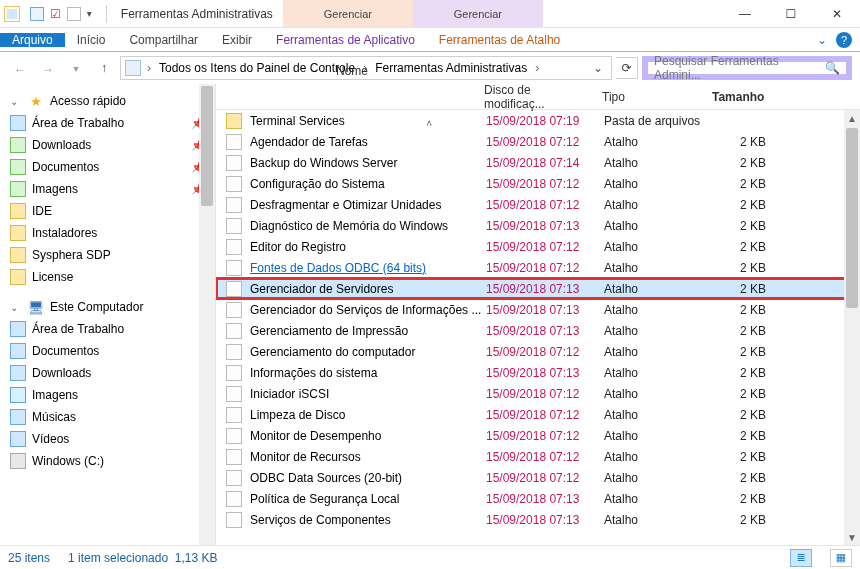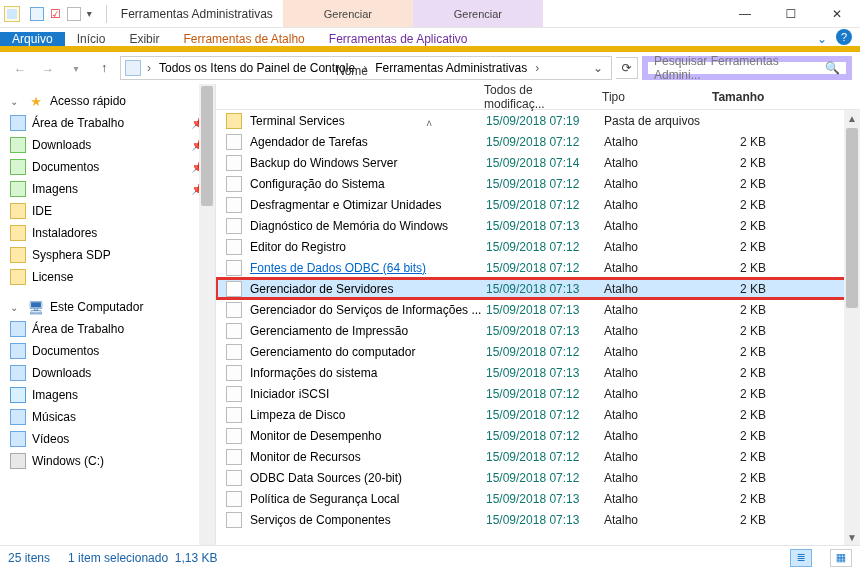--- a/index.html
+++ b/index.html
@@ -13,21 +13,21 @@
   .titlebar .appicon { width:16px; height:16px; background:#fffbe6; border:1px solid #e0c968; position:relative; }
   .titlebar .appicon::after{content:"";position:absolute;left:2px;top:2px;width:10px;height:10px;background:#cfe8ff;}
   .titlebar .title-text { padding: 0 10px; display:flex; align-items:center; color:#333; }
   .titlebar .mgr { width:130px; display:flex; flex-direction:column; align-items:center; justify-content:center; font-size:11px; }
   .titlebar .mgr.orange { background:#fbe3d5; color:#444; }
   .titlebar .mgr.purple { background:#eadcf5; color:#444; }
   .titlebar .spacer { flex:1; }
   .titlebar .winbtn { width:46px; display:flex; align-items:center; justify-content:center; color:#333; }
 
   
-  .ribbon { height: 24px; display:flex; align-items:flex-end; border-bottom:6px solid #eab308; font-size:12px; }
+  .ribbon { height: 24px; display:flex; align-items:center; border-bottom:1px solid #eab308; font-size:12px; }
   .ribbon .tab { padding:0 12px; display:flex; align-items:center; color:#444; }
   .ribbon .tab.file { background:#1979ca; color:#fff; }
   .ribbon .tab.orange { color:#c55a11; }
   .ribbon .tab.purple { color:#7030a0; }
   .ribbon .rsp { flex:1; }
   .ribbon .chev, .ribbon .help { width:28px; display:flex; align-items:center; justify-content:center; color:#1979ca; }
 
   
   .addrrow { height:32px; display:flex; align-items:center; gap:4px; padding:4px 8px; }
   .navbtn { width:24px; height:24px; border-radius:2px; display:flex; align-items:center; justify-content:center; color:#999; }
@@ -66,21 +66,21 @@
   .cols .c.size{ width:70px; text-align:right; padding-right:18px;font-weight:bold;}
   .cols .sort{ color:#666; font-size:10px; margin-left:auto; margin-right:40px;}
 
   .rows { flex:1; overflow:hidden; position:relative;}
   .rows .r { height:21px; display:flex; align-items:center; padding-left:10px;}
   .rows .r.sel { background:#cde8ff; }
   .rows .r.hl { outline:3px solid #e1322d; outline-offset:-2px; }
   .rows .r .ic{ width:16px;height:16px; margin-right:8px; display:inline-flex;align-items:center;justify-content:center; border:1px solid #bbb; background:#fdfdfd; font-size:9px;}
   .rows .r .nm{ width:236px; white-space:nowrap; overflow:hidden; text-overflow:ellipsis;}
   .rows .r .nm.link{ color:#0066cc; text-decoration:underline;}
-  .rows .r .dt{ width:118px; color:#0f766e;}
+  .rows .r .dt{ width:118px; color:#be185d;}
   .rows .r .tp{ width:110px; color:#222;}
   .rows .r .sz{ width:70px; text-align:right; padding-right:18px; color:#222;}
   .list-scroll{ position:absolute; right:0; top:26px; bottom:0; width:16px; background:#f0f0f0;}
   .list-scroll .up,.list-scroll .dn{position:absolute;left:0;right:0;height:16px;display:flex;align-items:center;justify-content:center;color:#666;font-size:10px;}
   .list-scroll .up{top:0;} .list-scroll .dn{bottom:0;}
   .list-scroll .thumb{position:absolute;left:2px;right:2px;top:18px;height:180px;background:#c2c2c2;border-radius:2px;}
 
   
   .status { height:24px; border-top:1px solid #e5e5e5; display:flex; align-items:center; padding:0 8px; font-size:12px; color:#1a62a6; gap:18px;}
   .status .sp{flex:1;}
@@ -119,23 +119,24 @@
     </div>
   <div class="spacer"></div>
   <div class="winbtn">—</div>
   <div class="winbtn">☐</div>
   <div class="winbtn">✕</div>
 </div>
 
 <div class="ribbon">
   <div class="tab file">Arquivo</div>
   <div class="tab">Início</div>
+  <div class="tab">Compartilhar</div>
   <div class="tab">Exibir</div>
+  <div class="tab purple">Ferramentas de Aplicativo</div>
   <div class="tab orange">Ferramentas de Atalho</div>
-  <div class="tab purple">Ferramentas de Aplicativo</div>
   <div class="rsp"></div>
   <div class="chev">⌄</div>
   <div class="help" style="background:#1979ca;color:#fff;border-radius:50%;width:16px;height:16px;align-self:center;margin-right:8px;font-size:11px;">?</div>
 </div>
 
 <div class="addrrow">
   <div class="navbtn">←</div>
   <div class="navbtn">→</div>
   <div class="navbtn" style="font-size:10px;">▾</div>
   <div class="navbtn enabled">↑</div>
@@ -246,21 +247,21 @@
         <div class="thumb"></div>
       </div>
   </div>
 
   <div class="list">
     <div class="cols">
       <div class="c name">
           <span>Nome</span>
           <span class="sort">˄</span>
         </div>
-      <div class="c date">Todos de modificaç...</div>
+      <div class="c date">Disco de modificaç...</div>
       <div class="c type">Tipo</div>
       <div class="c size">Tamanho</div>
     </div>
     <div class="rows" id="rows">
         <div class="r">
           <span class="ic" style="background: rgb(255, 233, 168); border-color: rgb(217, 184, 74);"></span>
           <span class="nm">Terminal Services</span>
           <span class="dt">15/09/2018 07:19</span>
           <span class="tp">Pasta de arquivos</span>
           <span class="sz"></span>

